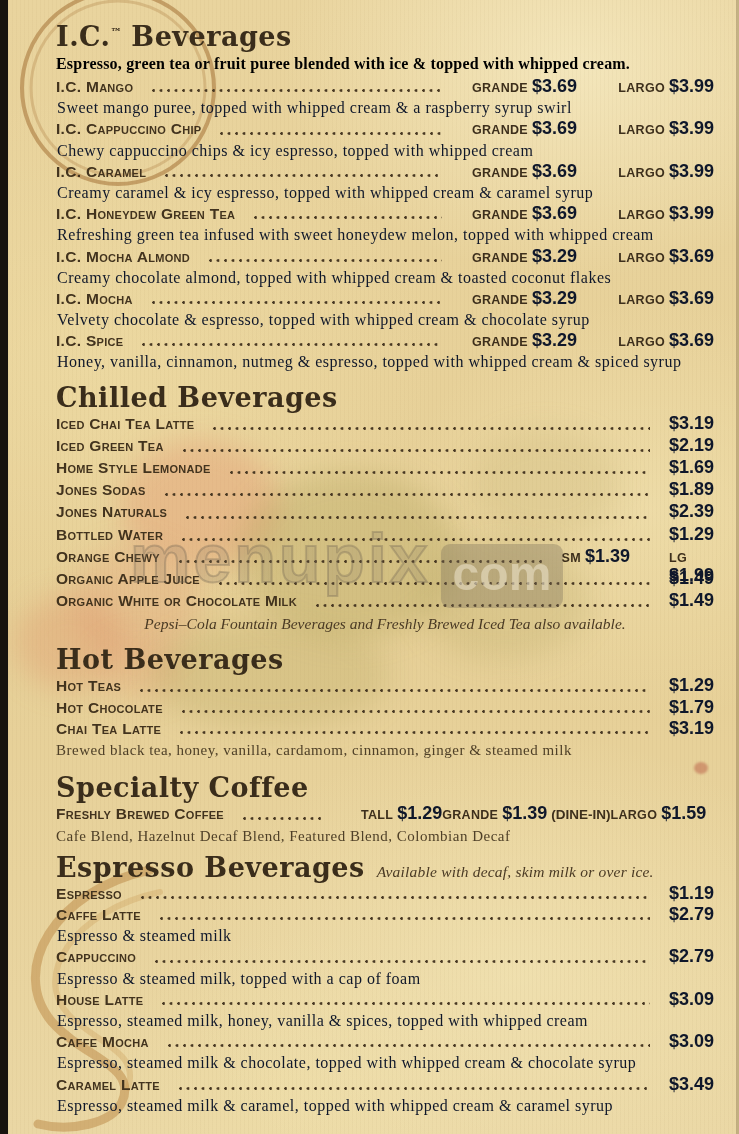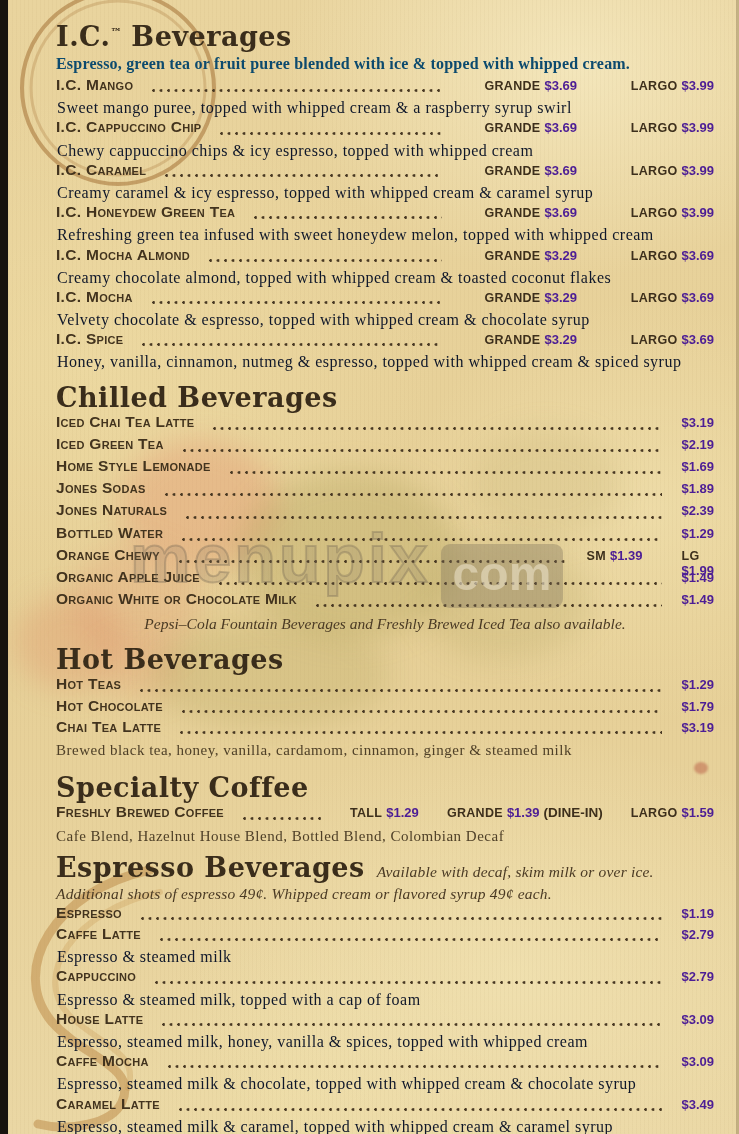--- a/index.html
+++ b/index.html
@@ -41,53 +41,53 @@
 
   
   .menu{position:absolute;left:56px;top:18px;width:658px;z-index:3;}
   .sec-title{
     font-family:"DejaVu Serif",serif;font-weight:700;font-size:27px;line-height:30px;
     color:#3a2d1b;margin:0;letter-spacing:.5px;
   }
   .sec-title sup{font-size:11px;letter-spacing:0;}
   .sub{
     font-family:"Liberation Serif",serif;font-weight:700;font-size:16px;line-height:24px;
-    color:#0c4a6e;letter-spacing:.2px;height:24px;
+    color:#000000;letter-spacing:.2px;height:24px;
   }
   .section{margin:0 0 10px 0;}
   .prow{display:flex;align-items:baseline;height:21.2px;gap:13px;}
   .prow.ch{height:22.2px;}
   .iname{font-weight:700;font-size:15.5px;font-variant:small-caps;letter-spacing:.3px;color:#42331e;white-space:nowrap;}
   .dots{
     flex:1;height:3px;margin:0 6px;align-self:flex-end;margin-bottom:5px;
     background-image:radial-gradient(circle at 1.5px 1.5px, #483823 1.25px, rgba(0,0,0,0) 1.5px);
     background-size:7.5px 3px;background-repeat:repeat-x;
   }
   .dots.short{flex:0 0 78px;}
-  .price{font-weight:700;font-size:13px;color:#4c1d95;white-space:nowrap;}
+  .price{font-weight:700;font-size:18px;color:#0f172a;white-space:nowrap;}
   .slabel{font-weight:700;font-size:12.5px;margin-right:4px;letter-spacing:.3px;color:#3d2f1c;white-space:nowrap;}
   .snote{font-weight:700;font-size:13.5px;margin-left:4px;color:#3d2f1c;white-space:nowrap;}
   .gcol{display:flex;align-items:baseline;justify-content:flex-end;min-width:116px;}
   .lcol{display:flex;align-items:baseline;justify-content:flex-end;min-width:104px;margin-left:20px;}
   .idesc{
     font-family:Liberation Serif, serif;font-size:16px;line-height:21.2px;height:21.2px;
     color:#0f172a;letter-spacing:.5px;padding-left:1px;white-space:nowrap;
   }
   .foot-center{
     text-align:center;font-family:"Liberation Serif",serif;font-style:italic;
     font-size:15.5px;height:23px;line-height:23px;color:#4a3a24;
   }
   .foot-left{
     font-family:"Liberation Serif",serif;font-size:15px;height:22px;line-height:22px;
     color:#4f4028;letter-spacing:.5px;
   }
   .esp-head{display:flex;align-items:baseline;}
   .itnote{font-family:"Liberation Serif",serif;font-style:italic;font-size:15.5px;color:#4a3a24;margin-left:12px;letter-spacing:.2px;}
   .itnote2{font-family:"Liberation Serif",serif;font-style:italic;font-size:15.5px;height:21px;line-height:21px;color:#4a3a24;letter-spacing:.2px;}
-  .spec-sizes{flex:1;display:flex;justify-content:space-between;margin-left:10px;align-items:baseline;}
+  .spec-sizes{flex:1;display:flex;margin-left:21px;align-items:baseline;}
   .sgrp{display:flex;align-items:baseline;}
 
   
   .watermark{
     position:absolute;left:130px;top:508px;z-index:5;pointer-events:none;
     display:flex;align-items:center;gap:10px;
   }
   .wm-text{
     font-weight:700;font-size:68px;letter-spacing:3px;line-height:1;
     color:rgba(125,112,92,.17);
@@ -329,29 +329,28 @@
             <span class="slabel">GRANDE</span>
             <span class="price">$1.39</span>
             <span class="snote">(DINE-IN)</span>
           </span>
         <span class="sgrp">
             <span class="slabel">LARGO</span>
             <span class="price">$1.59</span>
           </span>
       </span>
     </div>
-    <div class="foot-left">Cafe Blend, Hazelnut House Blend, Bottled Blend, Colombian Decaf</div>
+    <div class="foot-left">Cafe Blend, Hazelnut Decaf Blend, Featured Blend, Colombian Decaf</div>
   </div>
 
   <div class="section" style="margin-bottom:16px;">
     <div class="esp-head">
       <h2 class="sec-title">Espresso Beverages</h2>
       <span class="itnote">Available with decaf, skim milk or over ice.</span>
     </div>
-    <div class="itnote2">Additional shots of espresso 49¢. Whipped cream or flavored syrup 49¢ each.</div>
 
     <div class="prow">
       <span class="iname">Espresso</span>
       <span class="dots"></span>
       <span class="price">$1.19</span>
     </div>
 
     <div class="prow">
       <span class="iname">Caffe Latte</span>
       <span class="dots"></span>

